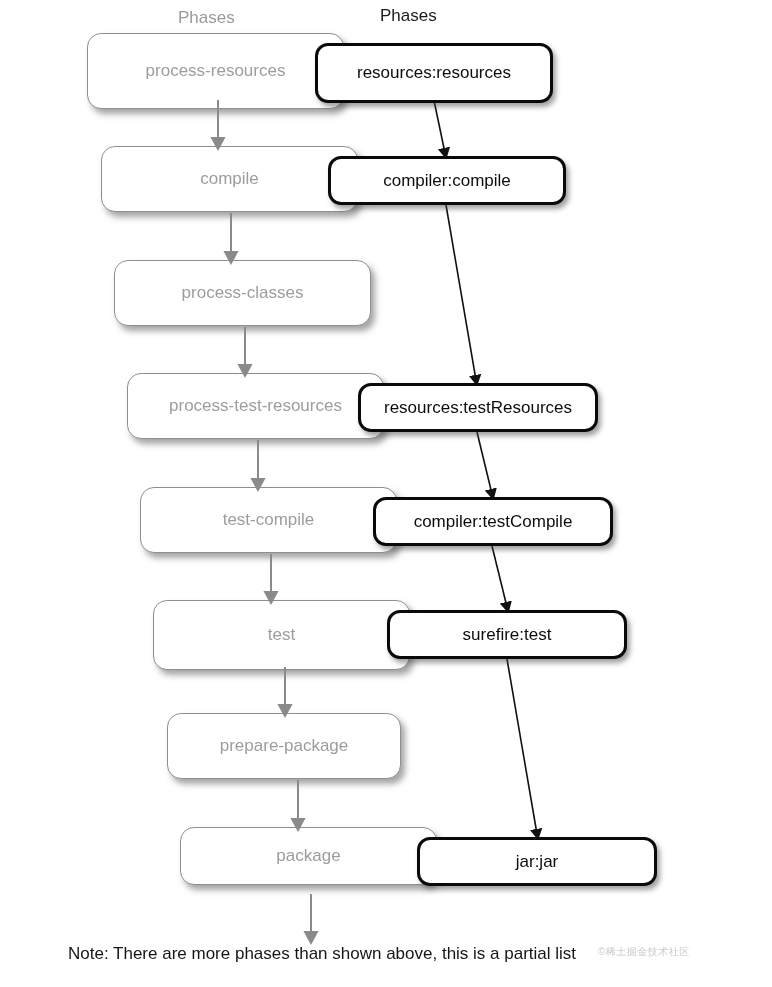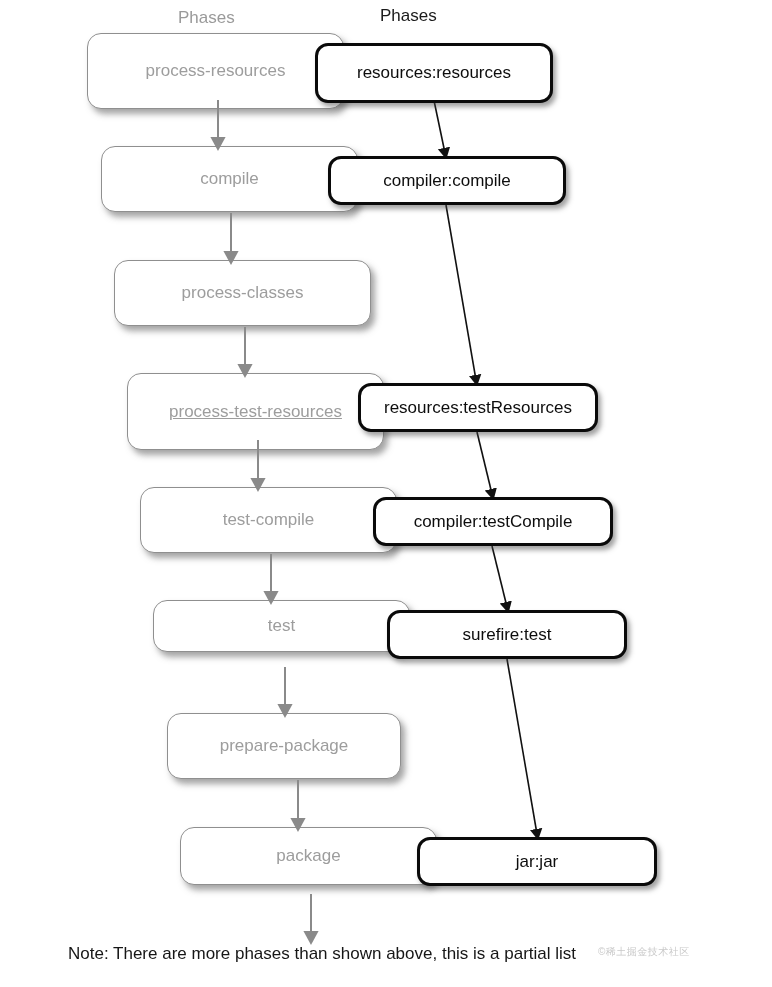--- a/index.html
+++ b/index.html
@@ -123,27 +123,27 @@
   <div id="phase-nodes">
       <div class="node phase-node" style="left: 87px; top: 33px; width: 257px; height: 76px;">
         <span>process-resources</span>
       </div>
       <div class="node phase-node" style="left: 101px; top: 146px; width: 257px; height: 66px;">
         <span>compile</span>
       </div>
       <div class="node phase-node" style="left: 114px; top: 260px; width: 257px; height: 66px;">
         <span>process-classes</span>
       </div>
-      <div class="node phase-node" style="left: 127px; top: 373px; width: 257px; height: 77px; text-decoration: underline;">
+      <div class="node phase-node" style="left: 127px; top: 373px; width: 257px; height: 66px;">
         <span>process-test-resources</span>
       </div>
       <div class="node phase-node" style="left: 140px; top: 487px; width: 257px; height: 66px;">
         <span>test-compile</span>
       </div>
-      <div class="node phase-node" style="left: 153px; top: 600px; width: 257px; height: 52px;">
+      <div class="node phase-node" style="left: 153px; top: 600px; width: 257px; height: 70px;">
         <span>test</span>
       </div>
       <div class="node phase-node" style="left: 167px; top: 713px; width: 234px; height: 66px;">
         <span>prepare-package</span>
       </div>
       <div class="node phase-node" style="left: 180px; top: 827px; width: 257px; height: 58px;">
         <span>package</span>
       </div>
     </div>
   <div id="goal-nodes">

